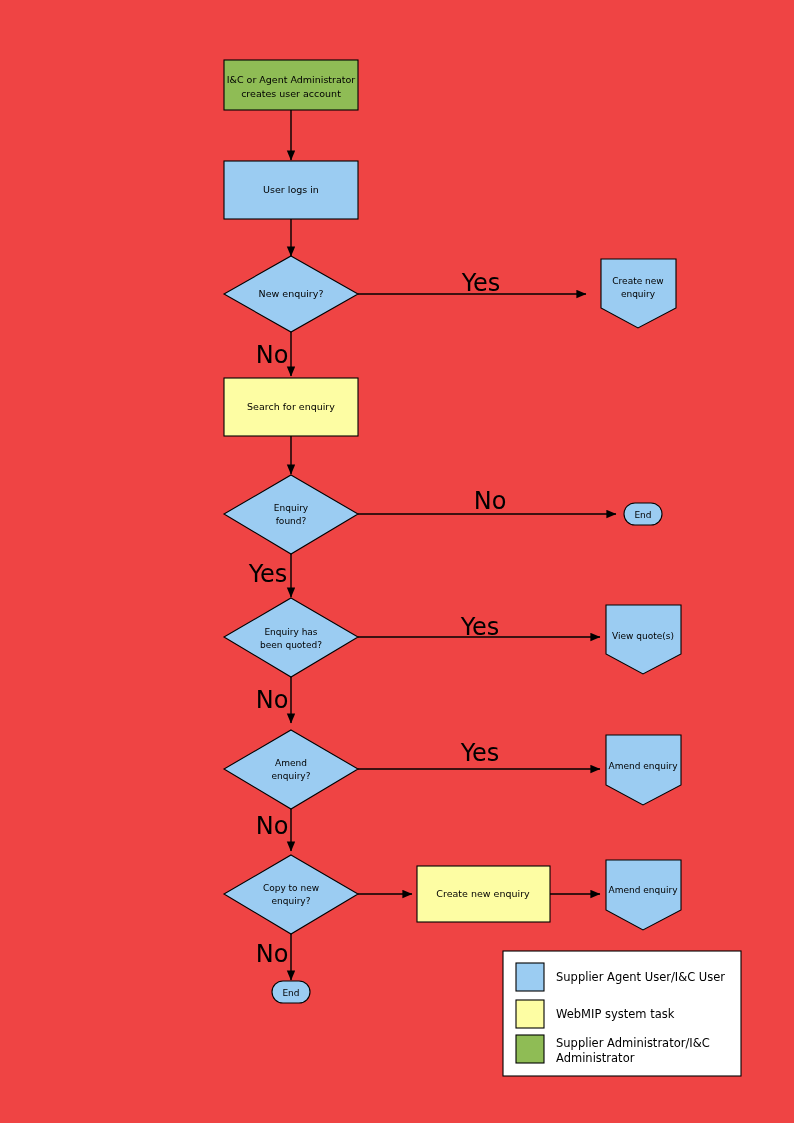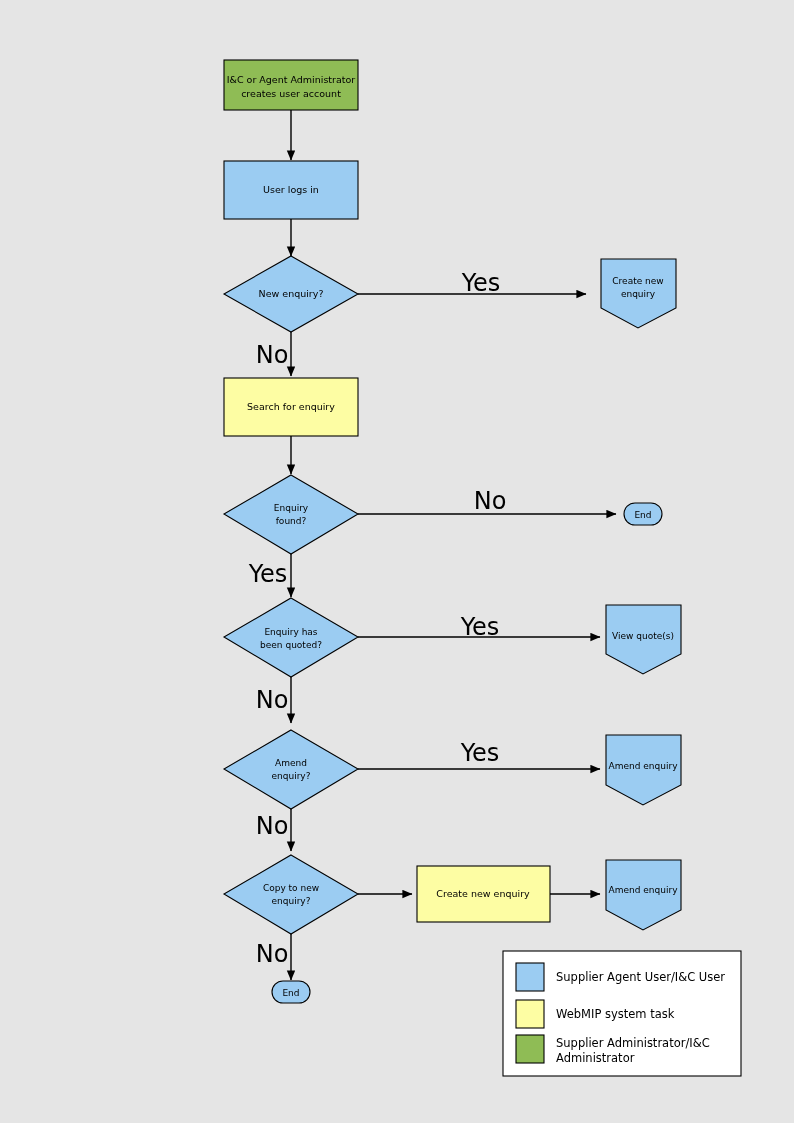--- a/index.html
+++ b/index.html
@@ -7,21 +7,21 @@
     padding: 0;
     background: #ffffff;
   }
   body {
     font-family: "DejaVu Sans", sans-serif;
   }
   #canvas {
     position: relative;
     width: 794px;
     height: 1123px;
-    background: #e5e5e5;
+    background: #ef4444;
     overflow: hidden;
     text-align: center;
   }
   #flow-svg {
     position: absolute;
     left: 0;
     top: 0;
     width: 794px;
     height: 1123px;
   }

